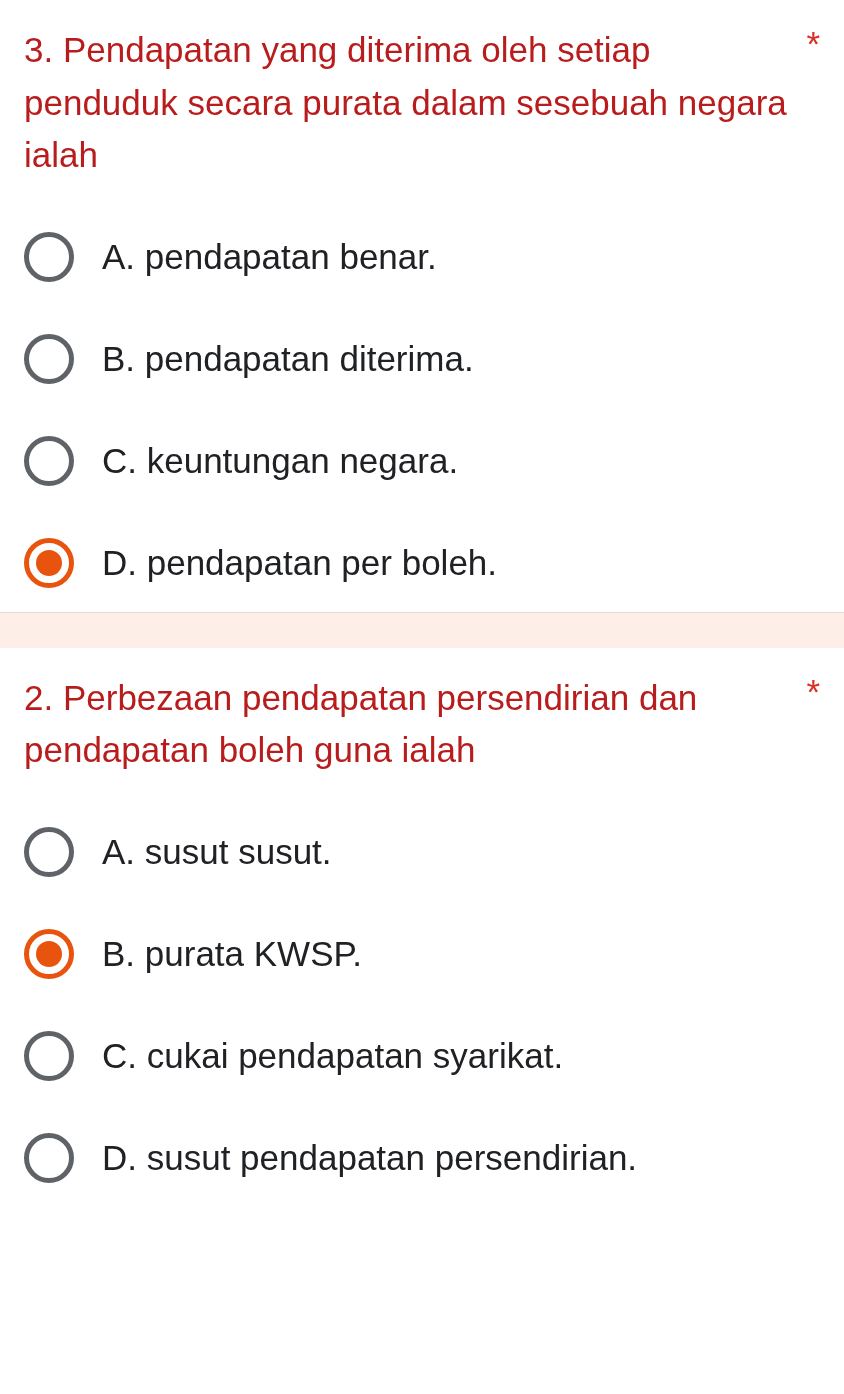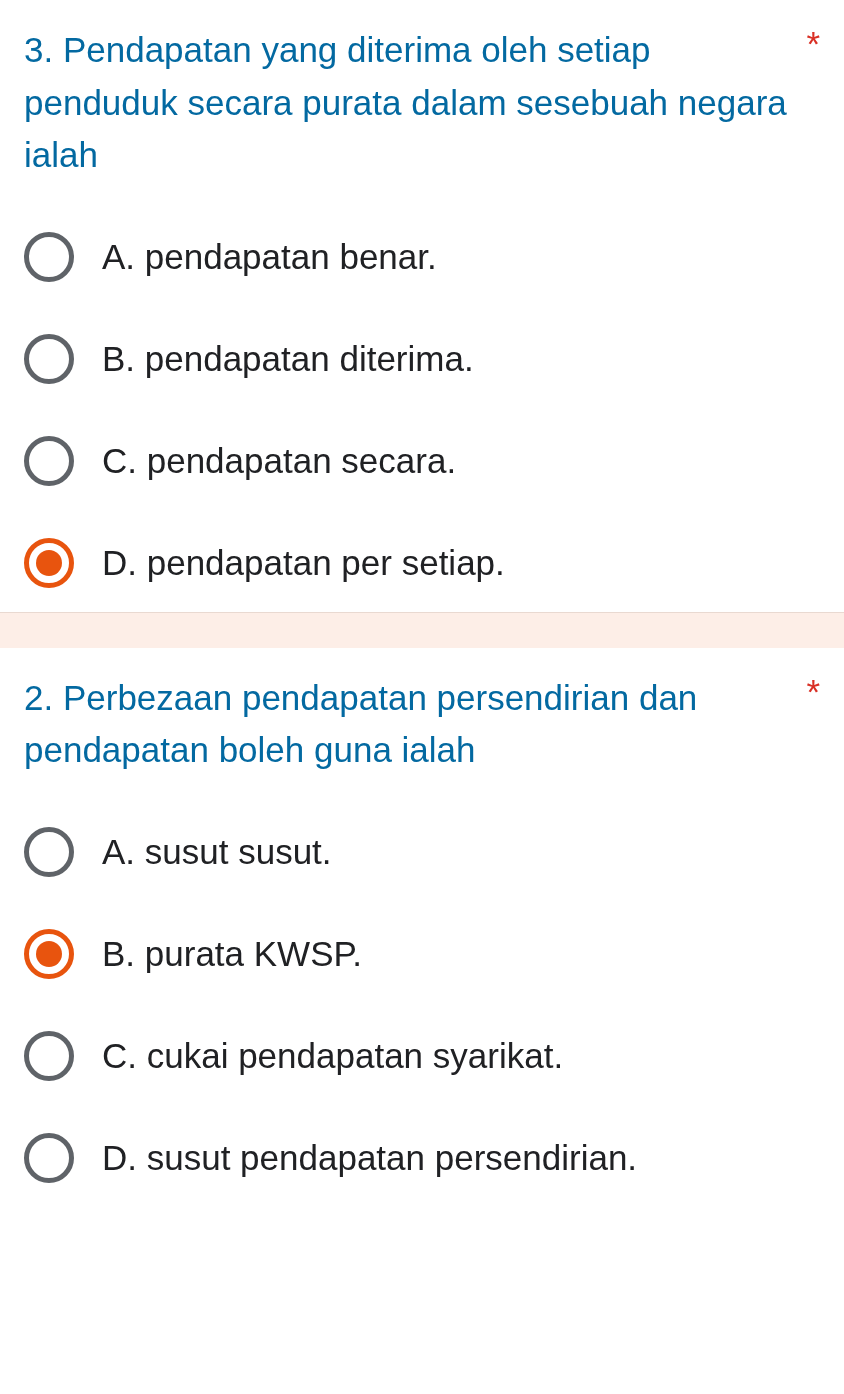--- a/index.html
+++ b/index.html
@@ -18,21 +18,21 @@
       background-color: #ffffff;
     }
     .question-header {
       display: flex;
       align-items: flex-start;
       margin-bottom: 50px;
     }
     .question-text {
       font-size: 35px;
       line-height: 1.5;
-      color: #0369a1;
+      color: #b91c1c;
       flex: 1;
     }
     .required-star {
       color: #d93025;
       font-size: 35px;
       margin-left: 8px;
     }
     .options-container {
       display: flex;
       flex-direction: column;
@@ -89,27 +89,27 @@
     <div class="option-row">
       <div class="radio-outer"></div>
       <div class="option-label">A.  pendapatan benar.</div>
     </div>
     <div class="option-row">
       <div class="radio-outer"></div>
       <div class="option-label">B.  pendapatan diterima.</div>
     </div>
     <div class="option-row">
       <div class="radio-outer"></div>
-      <div class="option-label">C.  pendapatan secara.</div>
+      <div class="option-label">C.  keuntungan negara.</div>
     </div>
     <div class="option-row">
       <div class="radio-outer selected">
           <div class="radio-inner"></div>
         </div>
-      <div class="option-label">D.  pendapatan per setiap.</div>
+      <div class="option-label">D.  pendapatan per boleh.</div>
     </div>
   </div>
 </div>
 
 <div class="separator"></div>
 
 <div class="question-block">
   <div class="question-header">
     <div class="question-text">2. Perbezaan pendapatan persendirian dan pendapatan boleh guna ialah</div>
     <div class="required-star">*</div>

